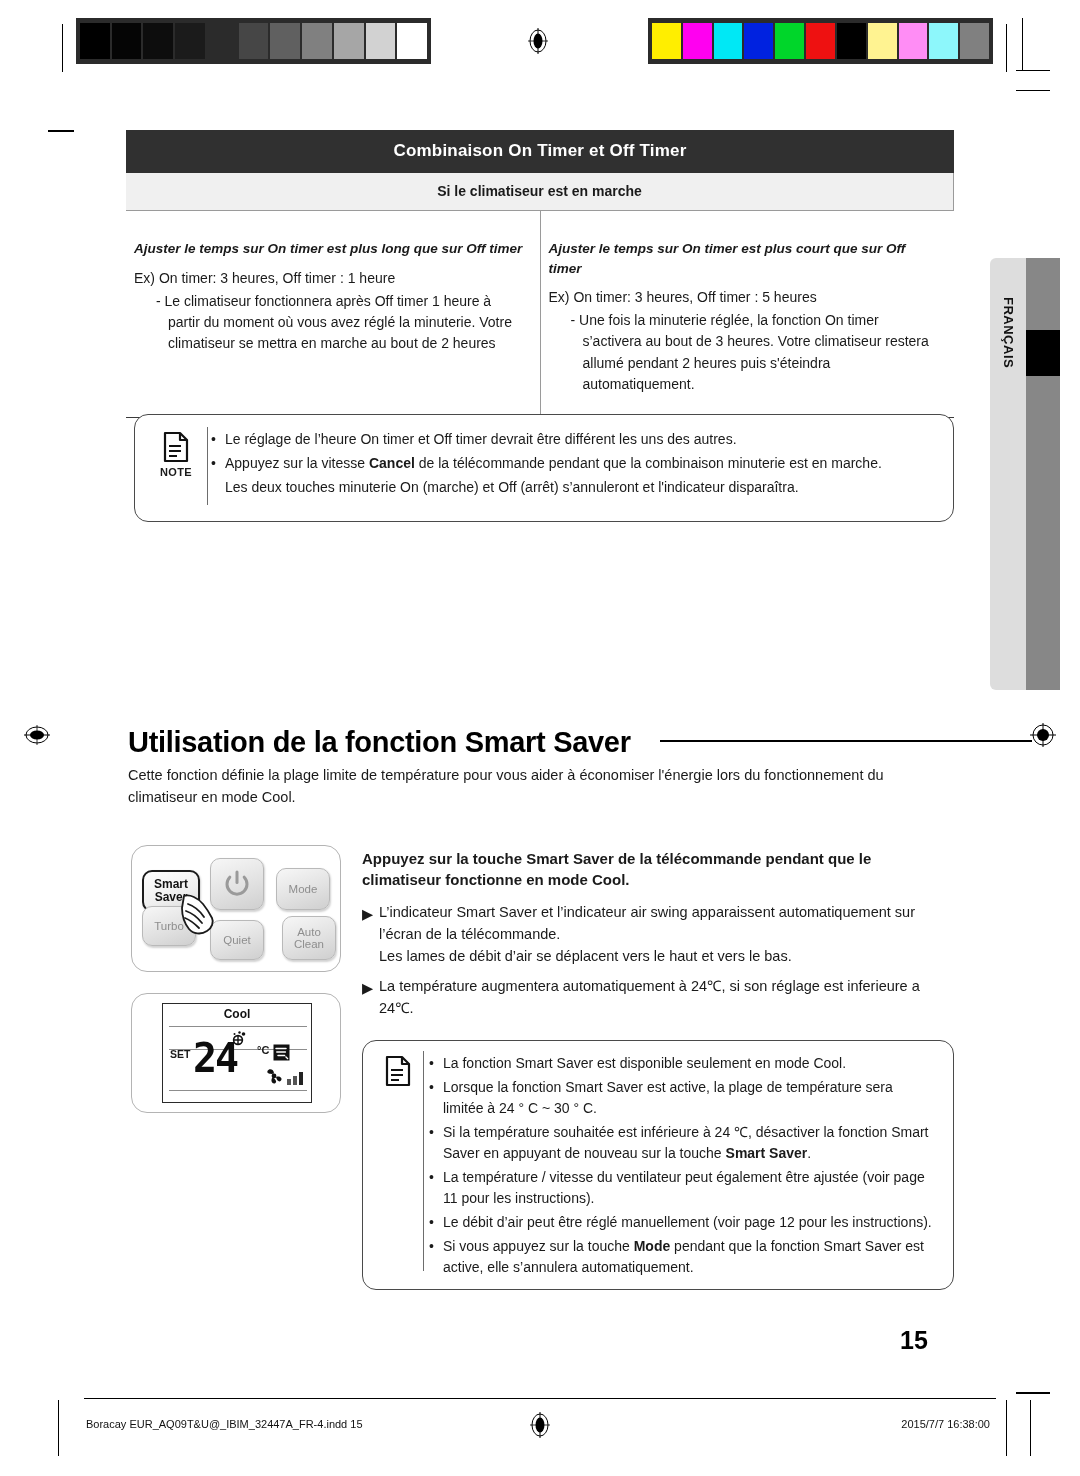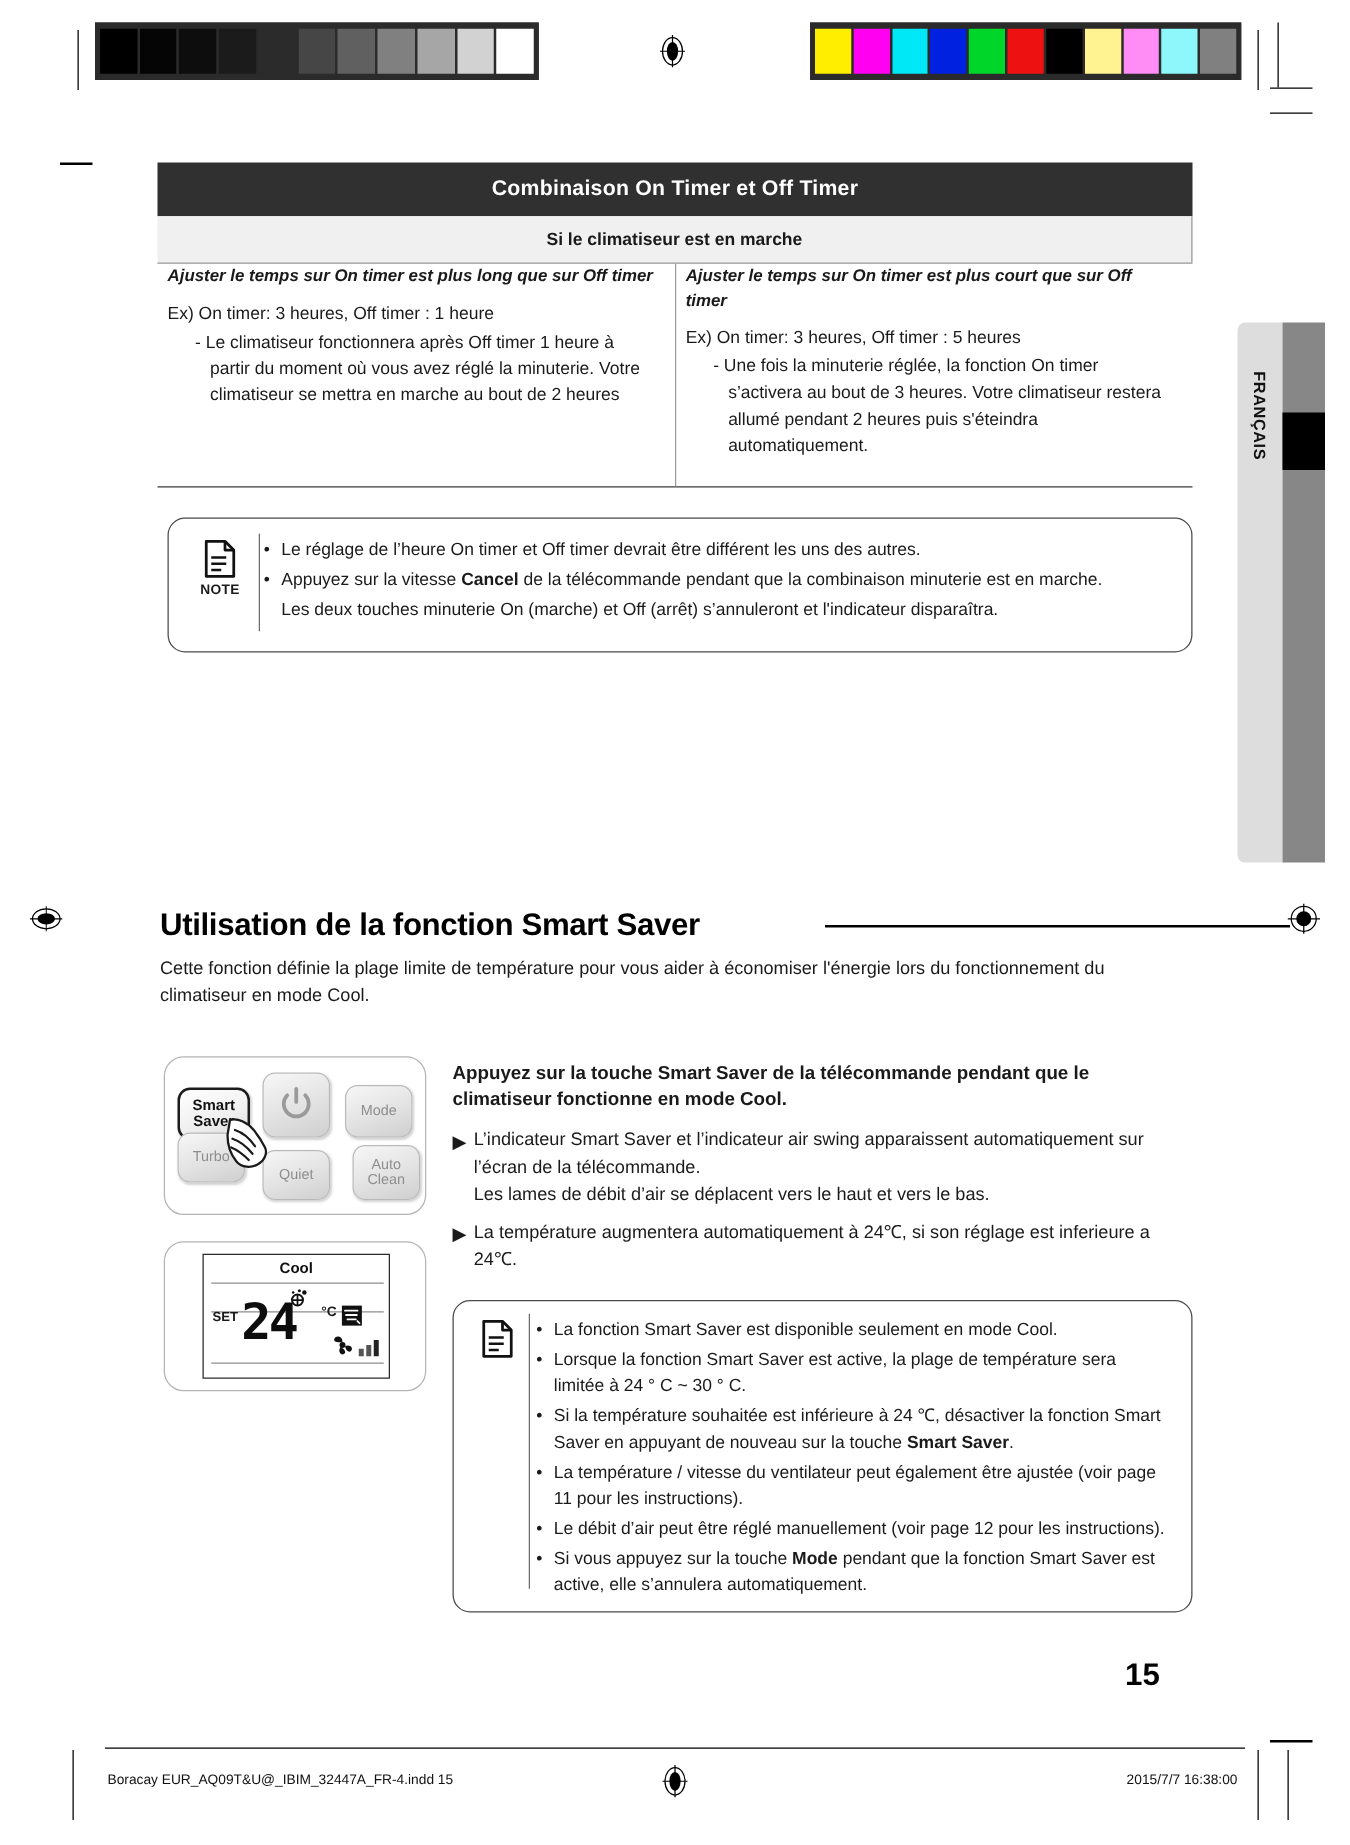--- a/index.html
+++ b/index.html
@@ -49,21 +49,21 @@
     font-size:17px;font-weight:bold;letter-spacing:.2px;
     padding:11px 0 12px;
   }
   .ct-subhead{display:flex;background:#f0f0f0;border-bottom:1px solid #9a9a9a;}
   .ct-subhead .cell{
     flex:1;text-align:center;font-size:14px;font-weight:bold;
     padding:10px 0 11px;
   }
   .ct-subhead .cell:first-child{border-right:1px solid #9a9a9a;}
   .ct-body{display:flex;border-bottom:1px solid #3a3a3a;}
-  .ct-body .cell{flex:1;padding:0 14px 22px 8px;box-sizing:border-box;}
+  .ct-body .cell{flex:1;padding:28px 14px 22px 8px;box-sizing:border-box;}
   .ct-body .cell:first-child{border-right:1px solid #9a9a9a;}
   .ct-lead{font-size:13.5px;font-style:italic;font-weight:bold;line-height:1.45;margin:0 0 9px;}
   .ct-ex{font-size:14px;line-height:1.5;margin:0 0 2px;}
   .ct-dash{font-size:14px;line-height:1.52;margin:0;padding-left:34px;text-indent:-12px;}
 
   
   .note-box{
     position:absolute;border:1.6px solid #4a4a4a;border-radius:14px;
     box-sizing:border-box;background:#fff;
   }
@@ -77,21 +77,21 @@
   .note-li .bul{width:14px;flex:0 0 14px;}
   .note-li .txt{flex:1;}
   .note-sub{font-size:14px;line-height:1.5;margin:0 0 3px 14px;}
 
   #note-top{left:134px;top:414px;width:820px;height:108px;}
   #note-bottom{left:362px;top:1040px;width:592px;height:250px;}
 
   
   .sec-title{
     position:absolute;left:128px;top:726px;
-    font-size:25px;font-weight:bold;letter-spacing:-.3px;color:#000;
+    font-size:29px;font-weight:bold;letter-spacing:-.3px;color:#000;
     white-space:nowrap;
   }
   .sec-rule{position:absolute;left:660px;top:740px;width:372px;height:0;
             border-top:2.4px solid #000;}
   .intro{
     position:absolute;left:128px;top:764px;width:790px;
     font-size:14.5px;line-height:1.55;
   }
 
   

